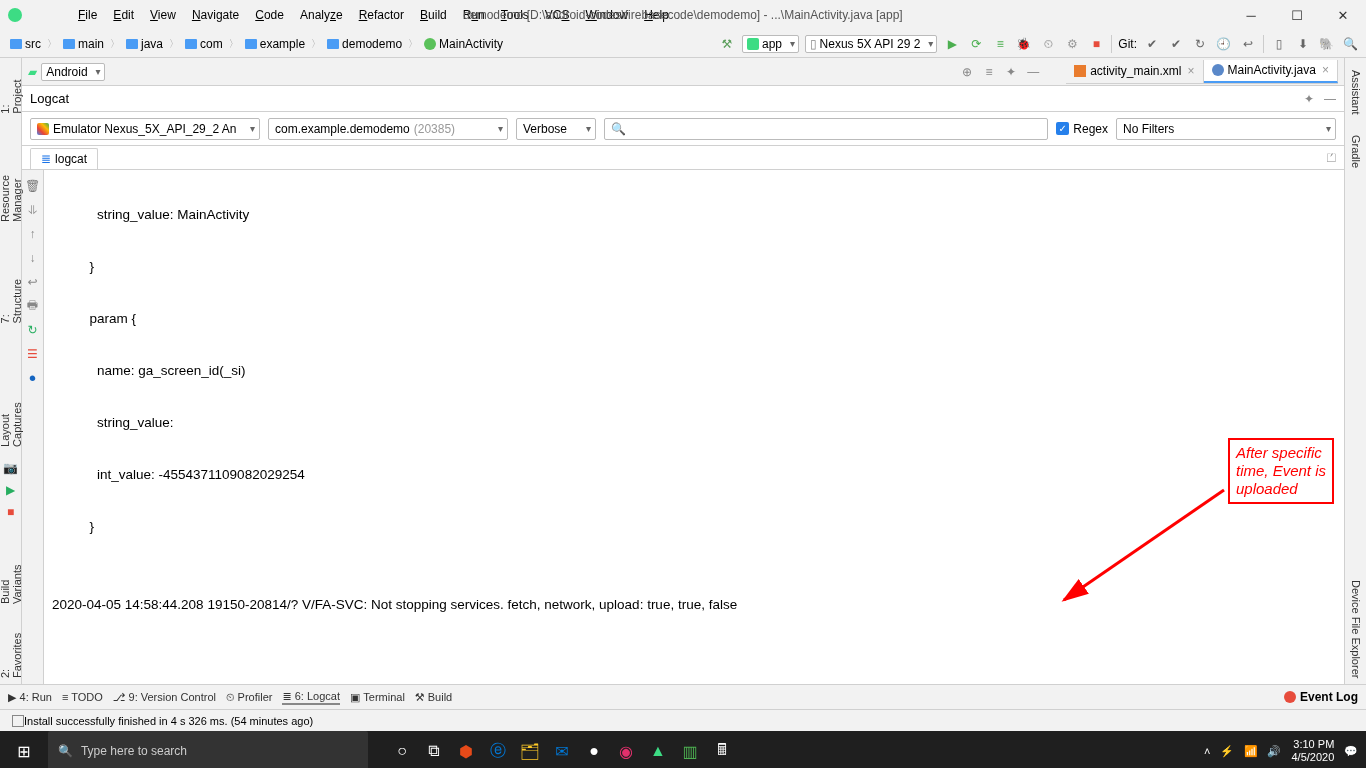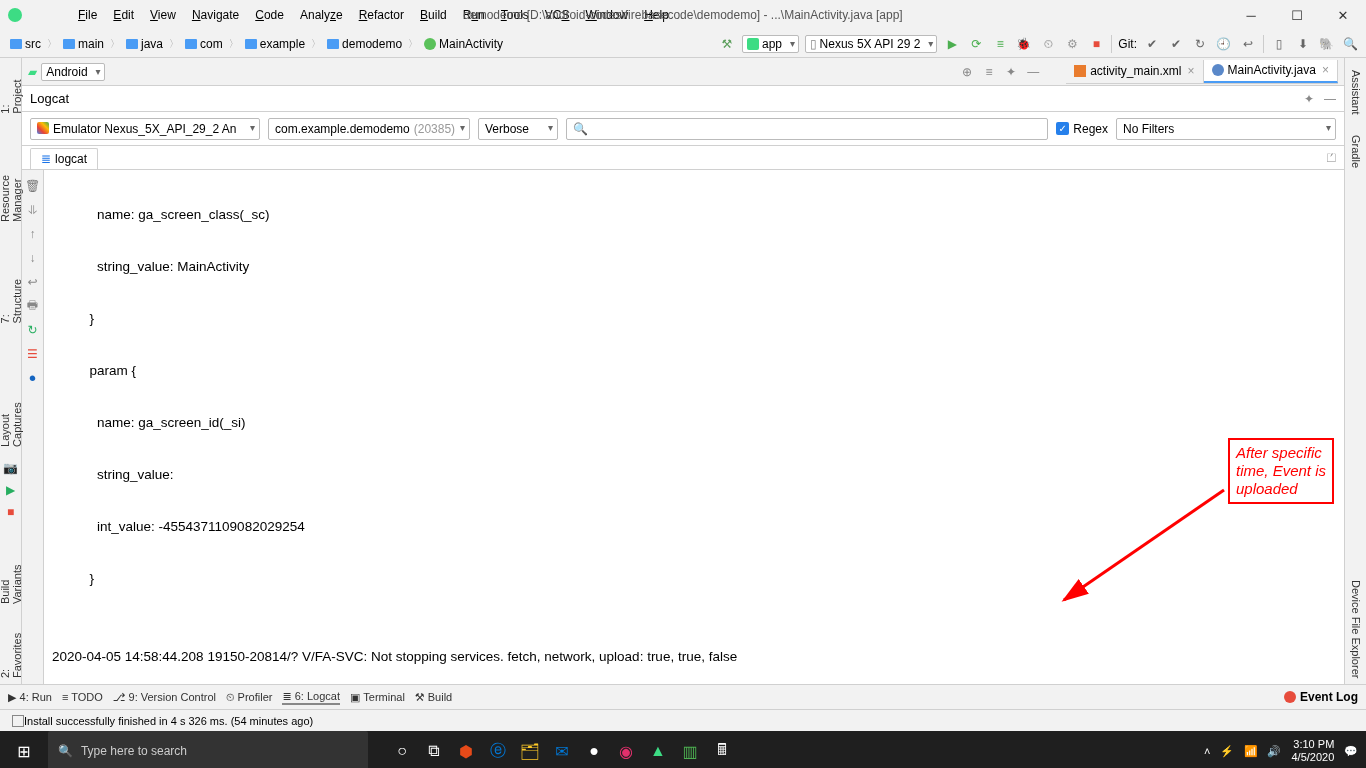--- a/index.html
+++ b/index.html
@@ -40,21 +40,21 @@
 .tabs { display:flex; height:24px; background:#f2f2f2; border-bottom:1px solid #d0d0d0; margin-left:4px; }
 .tabs .tab { display:flex; align-items:center; gap:4px; padding:0 8px; border-right:1px solid #d0d0d0; font-size:12px; position:relative; }
 .tabs .tab.active { background:#fff; border-bottom:2px solid #4a9cf5; }
 .tabs .tab .x { color:#999; margin-left:2px; }
 .tabs .tab .fi { width:12px; height:12px; }
 .tabs .tab .fi.xml { background:#e97c2e; }
 .tabs .tab .fi.java { background:#5a88c9; border-radius:50%; }
 .logcat-head { height:26px; display:flex; align-items:center; padding:0 8px; border-bottom:1px solid #d0d0d0; }
 .logcat-head .r { margin-left:auto; display:flex; gap:10px; color:#888; }
 .logcat-filters { height:34px; display:flex; align-items:center; gap:8px; padding:0 8px; border-bottom:1px solid #d0d0d0; }
-.dd { background:#fff; border:1px solid #bbb; border-radius:2px; padding:3px 20px 3px 6px; position:relative; display:flex; gap:4px; }
+.dd { background:#fff; border:1px solid #bbb; border-radius:2px; padding:3px 20px 3px 6px; position:relative; display:flex; align-items:center; gap:4px; }
 .dd::after { content:"▾"; position:absolute; right:4px; color:#666; font-size:10px; }
 .search { flex:1; border:1px solid #bbb; border-radius:2px; padding:3px 6px; background:#fff; display:flex; align-items:center; }
 .search input { border:none; outline:none; flex:1; font-size:12px; }
 .chk { display:flex; align-items:center; gap:4px; }
 .chk .box { width:13px; height:13px; background:#2680eb; display:flex; align-items:center; justify-content:center; color:#fff; font-size:10px; border-radius:2px; }
 .log-body { flex:1; display:flex; overflow:hidden; }
 .log-gutter { width:22px; background:#f2f2f2; border-right:1px solid #d0d0d0; display:flex; flex-direction:column; align-items:center; gap:8px; padding-top:8px; }
 .log-gutter div { width:16px; height:16px; color:#888; display:flex; align-items:center; justify-content:center; font-size:12px; }
 .log-gutter .trash { color:#777; }
 .log-tabs { height:24px; display:flex; align-items:flex-end; border-bottom:1px solid #d0d0d0; padding:0 8px; }
@@ -226,21 +226,21 @@
         <span class="gearline">✦</span>
         <span>—</span>
       </div>
     </div>
 
     <div class="logcat-filters">
       <div class="dd" style="width:230px">
           <span class="emu-ico"></span>
           <span>Emulator Nexus_5X_API_29_2 An</span>
         </div>
-      <div class="dd" style="width:202px">
+      <div class="dd" style="width:240px">
           <span>com.example.demodemo</span> 
           <span style="color:#999">(20385)</span>
         </div>
       <div class="dd" style="width:80px">
           <span>Verbose</span>
         </div>
       <div class="search">
           <span style="color:#aaa">🔍</span>
           <input placeholder="" style="">
         </div>
@@ -268,21 +268,20 @@
         <div>⥥</div>
         <div>↑</div>
         <div>↓</div>
         <div>↩</div>
         <div>🖶</div>
         <div style="color:#27ae60">↻</div>
         <div style="color:#e74c3c">☰</div>
         <div style="color:#1565c0">⏺</div>
       </div>
       <div class="log-content">
-<div class="line">            name: ga_screen_class(_sc)</div>
 <div class="line">            string_value: MainActivity</div>
 <div class="line">          }</div>
 <div class="line">          param {</div>
 <div class="line">            name: ga_screen_id(_si)</div>
 <div class="line">            string_value:</div>
 <div class="line">            int_value: -4554371109082029254</div>
 <div class="line">          }</div>
 <div class="line"></div>
 <div class="line">2020-04-05 14:58:44.208 19150-20814/? V/FA-SVC: Not stopping services. fetch, network, upload: true, true, false</div>
 

